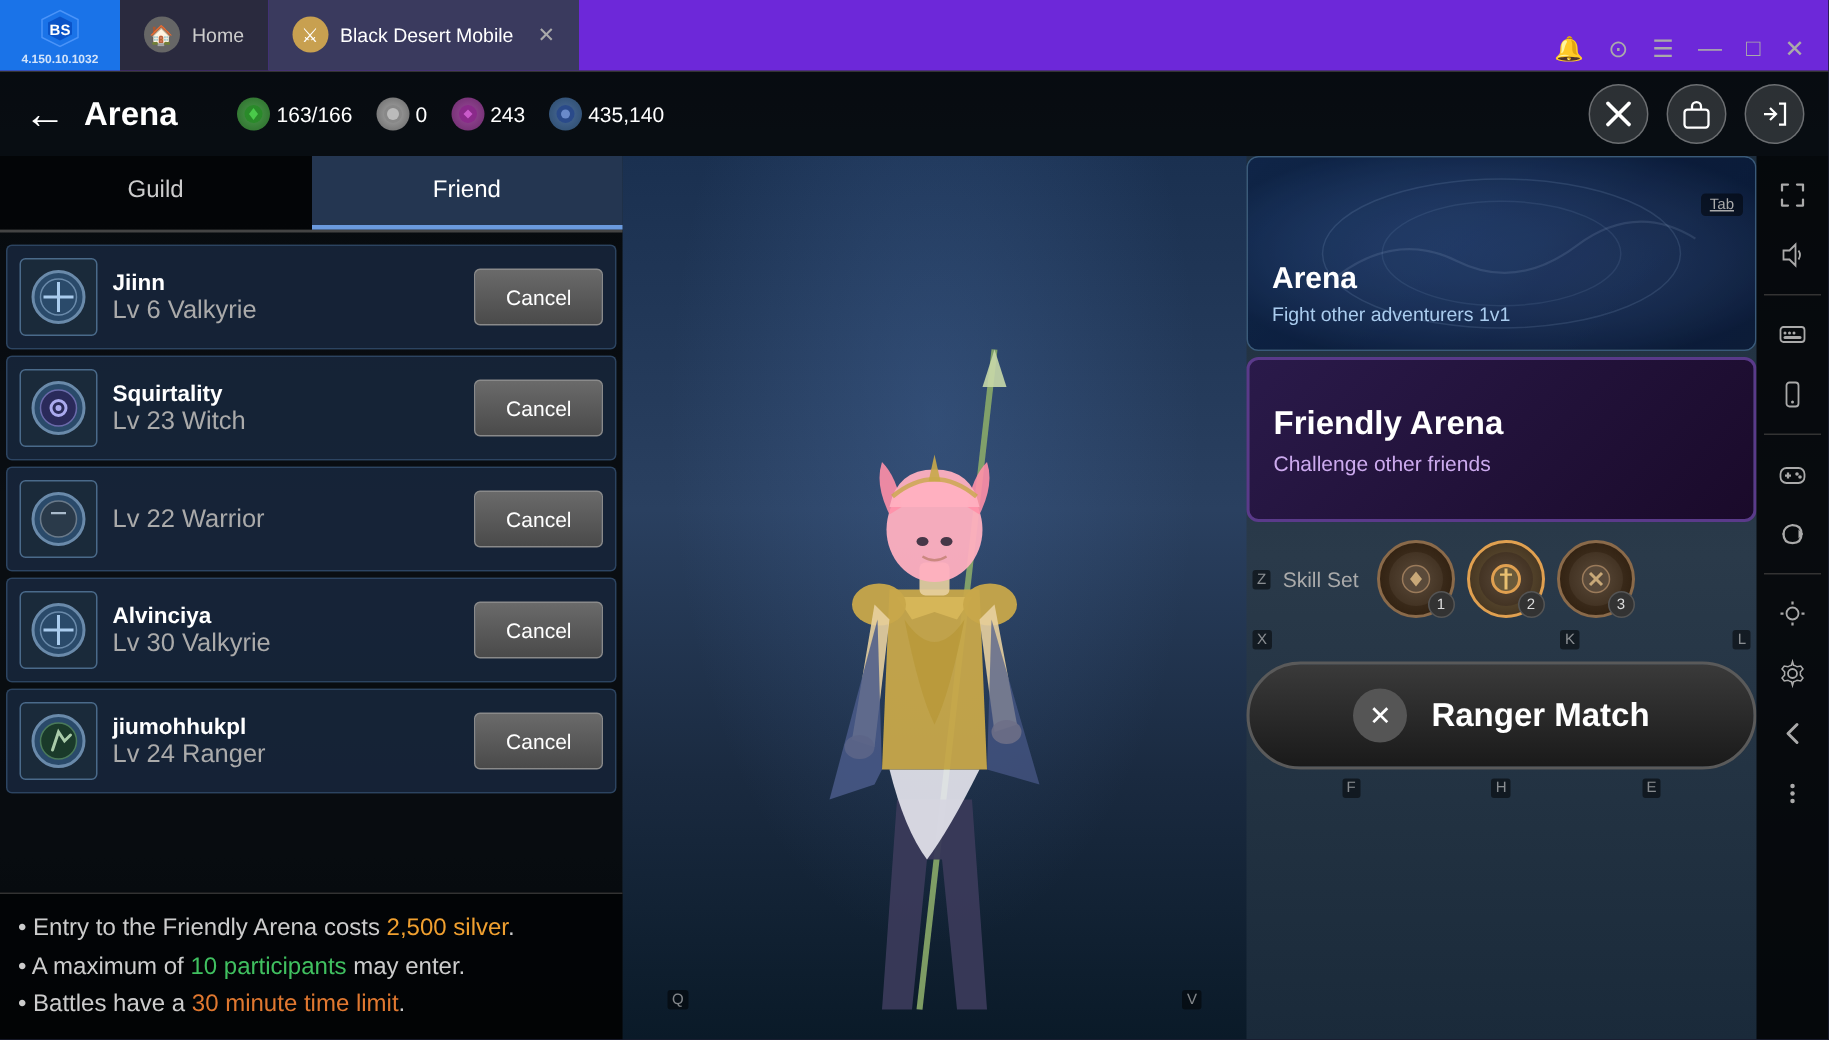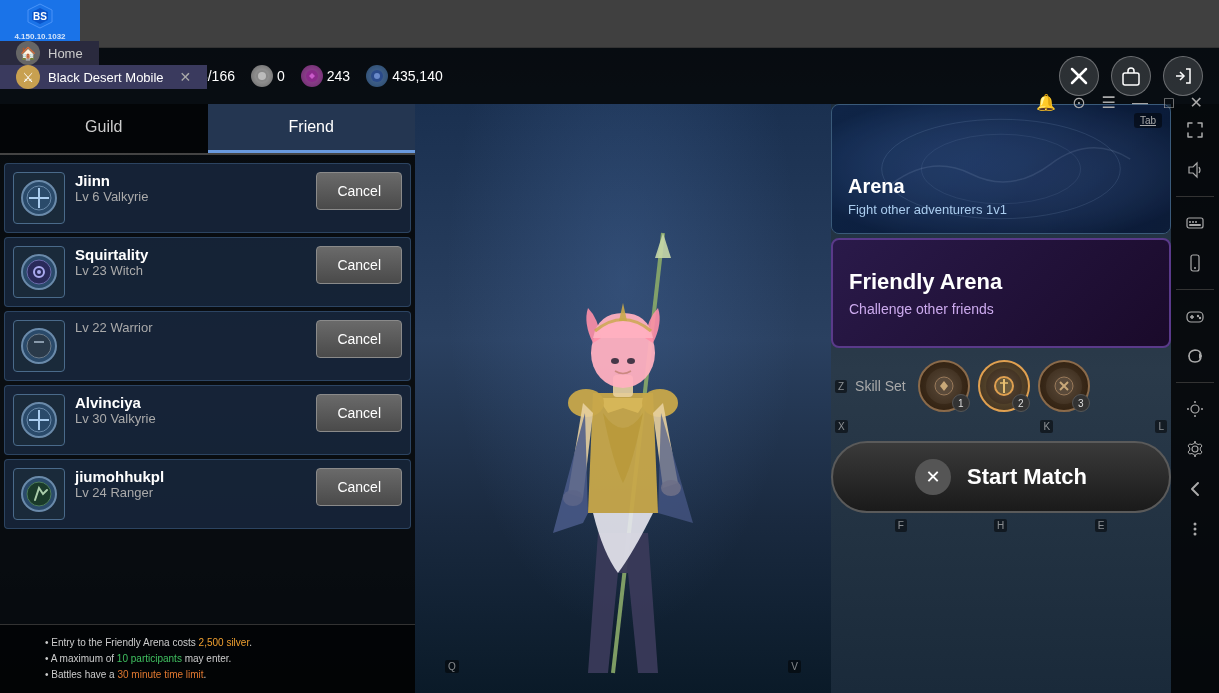--- a/index.html
+++ b/index.html
@@ -9,27 +9,26 @@
       overflow: hidden;
       font-family: 'Arial', sans-serif;
       background: #1a1a2e;
       position: relative;
     }
 
     
     .bluestacks-bar {
       width: 100%;
       height: 48px;
-      background: #404040;
-      display: flex;
-      align-items: flex-start;
+      background: #6d28d9;
+      display: flex;
+      align-items: flex-end;
       position: relative;
       z-index: 100;
       border-bottom: 1px solid #333;
-      flex-direction: column;
     }
     .bs-logo {
       width: 80px;
       height: 48px;
       background: #1a73e8;
       display: flex;
       flex-direction: column;
       align-items: center;
       justify-content: center;
       color: white;
@@ -185,21 +184,21 @@
       background: rgba(80,120,180,0.4);
       border-bottom: 3px solid #6a9ade;
     }
     .friend-list {
       flex: 1;
       overflow-y: auto;
       padding: 4px;
     }
     .friend-item {
       display: flex;
-      align-items: flex-start;
+      align-items: center;
       background: rgba(30,50,80,0.6);
       border: 1px solid rgba(100,150,200,0.3);
       border-radius: 4px;
       margin: 4px 0;
       padding: 8px;
       gap: 10px;
     }
     .friend-avatar {
       width: 52px;
       height: 52px;
@@ -226,43 +225,42 @@
     .friend-info {
       flex: 1;
     }
     .friend-name {
       color: white;
       font-size: 15px;
       font-weight: bold;
     }
     .friend-class {
       color: #aaa;
-      font-size: 13px;
+      font-size: 17px;
     }
     .cancel-btn {
       padding: 10px 20px;
       background: linear-gradient(180deg, #6a6a6a, #4a4a4a);
       border: 1px solid #8a8a8a;
       border-radius: 4px;
       color: white;
       font-size: 14px;
       cursor: pointer;
       min-width: 80px;
       text-align: center;
     }
     .info-panel {
       padding: 10px 12px;
       background: rgba(0,0,0,0.6);
       border-top: 1px solid #333;
     }
     .info-text {
       color: #ccc;
-      font-size: 10px;
+      font-size: 16px;
       line-height: 1.6;
-      margin-left: 33px;
     }
     .info-text .highlight-gold { color: #f0a030; }
     .info-text .highlight-green { color: #40c060; }
     .info-text .highlight-orange { color: #e07830; }
 
     
     .right-panel {
       position: absolute;
       right: 48px;
       top: 56px;
@@ -300,21 +298,21 @@
       font-weight: bold;
       margin-bottom: 4px;
     }
     .arena-card-desc {
       color: #aaccee;
       font-size: 13px;
     }
     .tab-label {
       position: absolute;
       right: 8px;
-      top: 8px;
+      top: 24px;
       background: rgba(0,0,0,0.5);
       color: #aaa;
       font-size: 10px;
       padding: 2px 6px;
       border-radius: 3px;
       text-decoration: underline;
     }
 
     .friendly-arena-card {
       background: linear-gradient(135deg, #2a1a4a 0%, #1a0a2a 100%);
@@ -801,21 +799,21 @@
     <div style="display:flex;gap:6px;padding:0 4px;margin-top:-4px;">
       <span class="key-label" style="position:relative;">X</span>
       <span style="flex:1;"></span>
       <span class="key-label" style="position:relative;">K</span>
       <span style="flex:0.5;"></span>
       <span class="key-label" style="position:relative;">L</span>
     </div>
 
     <div class="start-match-btn">
       <div class="cancel-x">✕</div>
-      <span class="start-match-text">Start Match</span>
+      <span class="start-match-text">Ranger Match</span>
     </div>
 
     <div style="display:flex;justify-content:space-around;padding:2px 20px;">
       <span class="key-label" style="position:relative;">F</span>
       <span class="key-label" style="position:relative;">H</span>
       <span class="key-label" style="position:relative;">E</span>
     </div>
   </div>
 
   <div class="right-toolbar">

